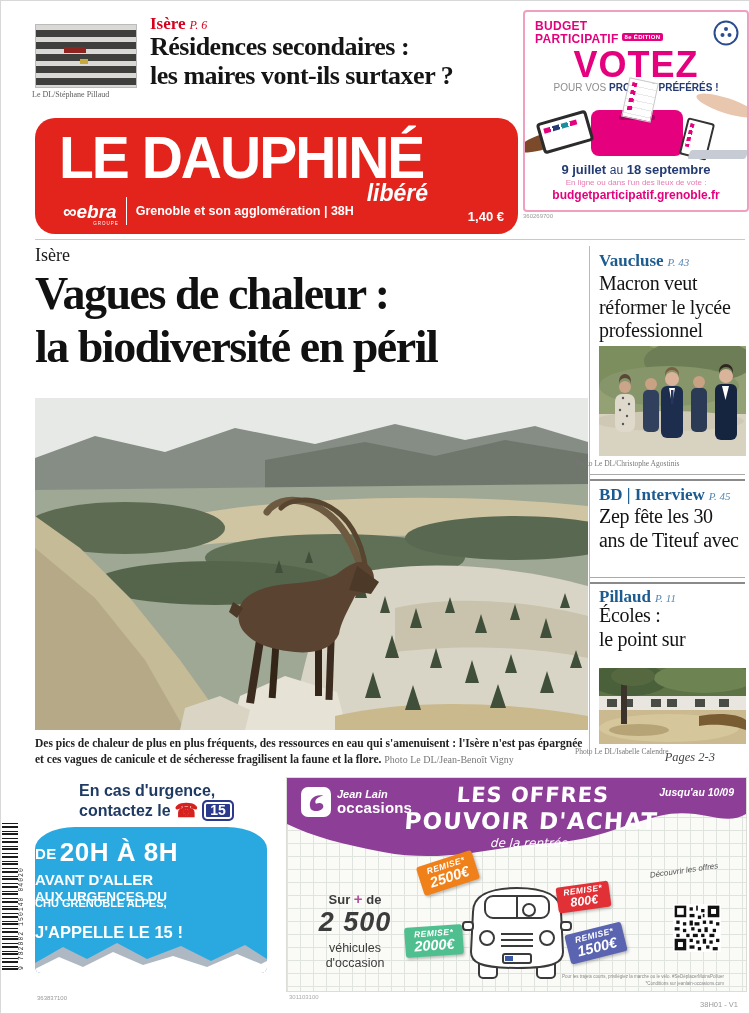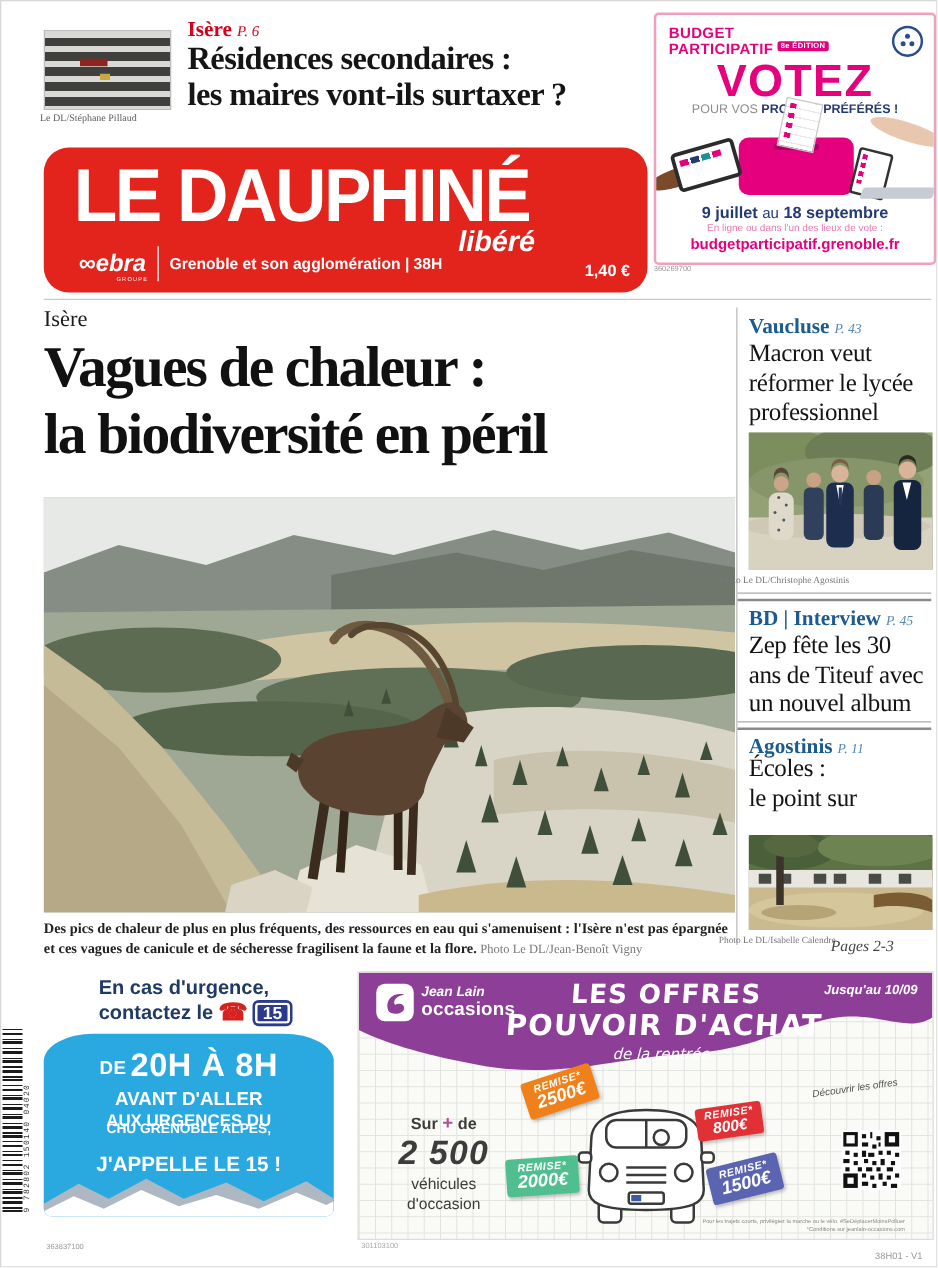--- a/index.html
+++ b/index.html
@@ -87,21 +87,21 @@
      background:repeating-linear-gradient(90deg,#1c1c1c 0 2px,#fff 2px 3px,#1c1c1c 3px 4px,#fff 4px 7px,#1c1c1c 7px 9px,#fff 9px 11px,#1c1c1c 11px 12px,#fff 12px 15px);}
   #barcode .digits{position:absolute;left:0;top:16px;font-family:"Liberation Mono",monospace;font-size:6.5px;color:#333;letter-spacing:1px;white-space:nowrap;}
 
   
   #blue-ad{left:35px;top:777px;width:232px;height:214px;background:#fff;}
   .bl-intro{position:absolute;left:44px;top:4px;font-size:16px;font-weight:800;color:#1f3b63;line-height:1.2;}
   .bl-row{display:flex;align-items:center;gap:4px;}
   .phone-glyph{color:#d6221f;font-size:19px;line-height:1;}
   .badge15{background:#2b3a8c;color:#fff;border:2px solid #2b3a8c;box-shadow:inset 0 0 0 2px #fff;padding:0px 6px;border-radius:5px;font-weight:800;font-size:14px;}
   .bl-panel{position:absolute;left:0;top:50px;width:232px;height:146px;background:#2aa9e0;border-radius:40px 40px 6px 6px / 22px 22px 6px 6px;overflow:hidden;}
-  .bl-panel .t{position:absolute;left:0;right:0;text-align:center;color:#fff;}
+  .bl-panel .t{position:absolute;left:0;right:0;text-align:left;color:#fff;}
   .bl-hours{top:10px;font-size:26px;font-weight:900;letter-spacing:0.5px;}
   .bl-hours .de{font-size:15px;font-weight:800;vertical-align:2px;margin-right:3px;}
   .bl-l1{top:44px;font-size:15px;font-weight:800;}
   .bl-l2{top:62px;font-size:13.5px;font-weight:600;}
   .bl-l3{top:70px;font-size:11px;font-weight:700;}
   .bl-l4{top:96px;font-size:16.5px;font-weight:900;}
   .bl-mnt{position:absolute;left:0;bottom:0;width:232px;height:34px;}
   #blue-code{left:37px;top:995px;font-size:6px;color:#999;}
 
   
@@ -321,27 +321,26 @@
 <div class="abs serif sb-credit" style="top:459px;">Photo Le DL/Christophe Agostinis</div>
 
 <div class="abs sb-div" style="top:474px;"></div>
 
 <div class="abs serif sb-section" style="top:485px;">
   <span>BD | Interview</span><span class="ref">P. 45</span>
 </div>
 <div class="abs serif sb-lines" style="top:505px;">
   <div>Zep fête les 30</div>
   <div>ans de Titeuf avec</div>
-  <div>un nouvel album</div>
 </div>
 
 <div class="abs sb-div" style="top:577px;"></div>
 
 <div class="abs serif sb-section" style="top:587px;">
-  <span>Agostinis</span><span class="ref">P. 11</span>
+  <span>Pillaud</span><span class="ref">P. 11</span>
 </div>
 <div class="abs serif sb-lines" style="top:604px;">
   <div>Écoles :</div>
   <div>le point sur</div>
 </div>
 <div class="abs sb-photo" style="top:668px;height:76px;">
   <svg viewBox="0 0 147 76" width="147" height="76" preserveAspectRatio="none">
     <rect width="147" height="76" fill="#cbb98f"></rect>
     <rect width="147" height="34" fill="#5d7345"></rect>
     <ellipse cx="30" cy="12" rx="40" ry="16" fill="#49603a"></ellipse>

